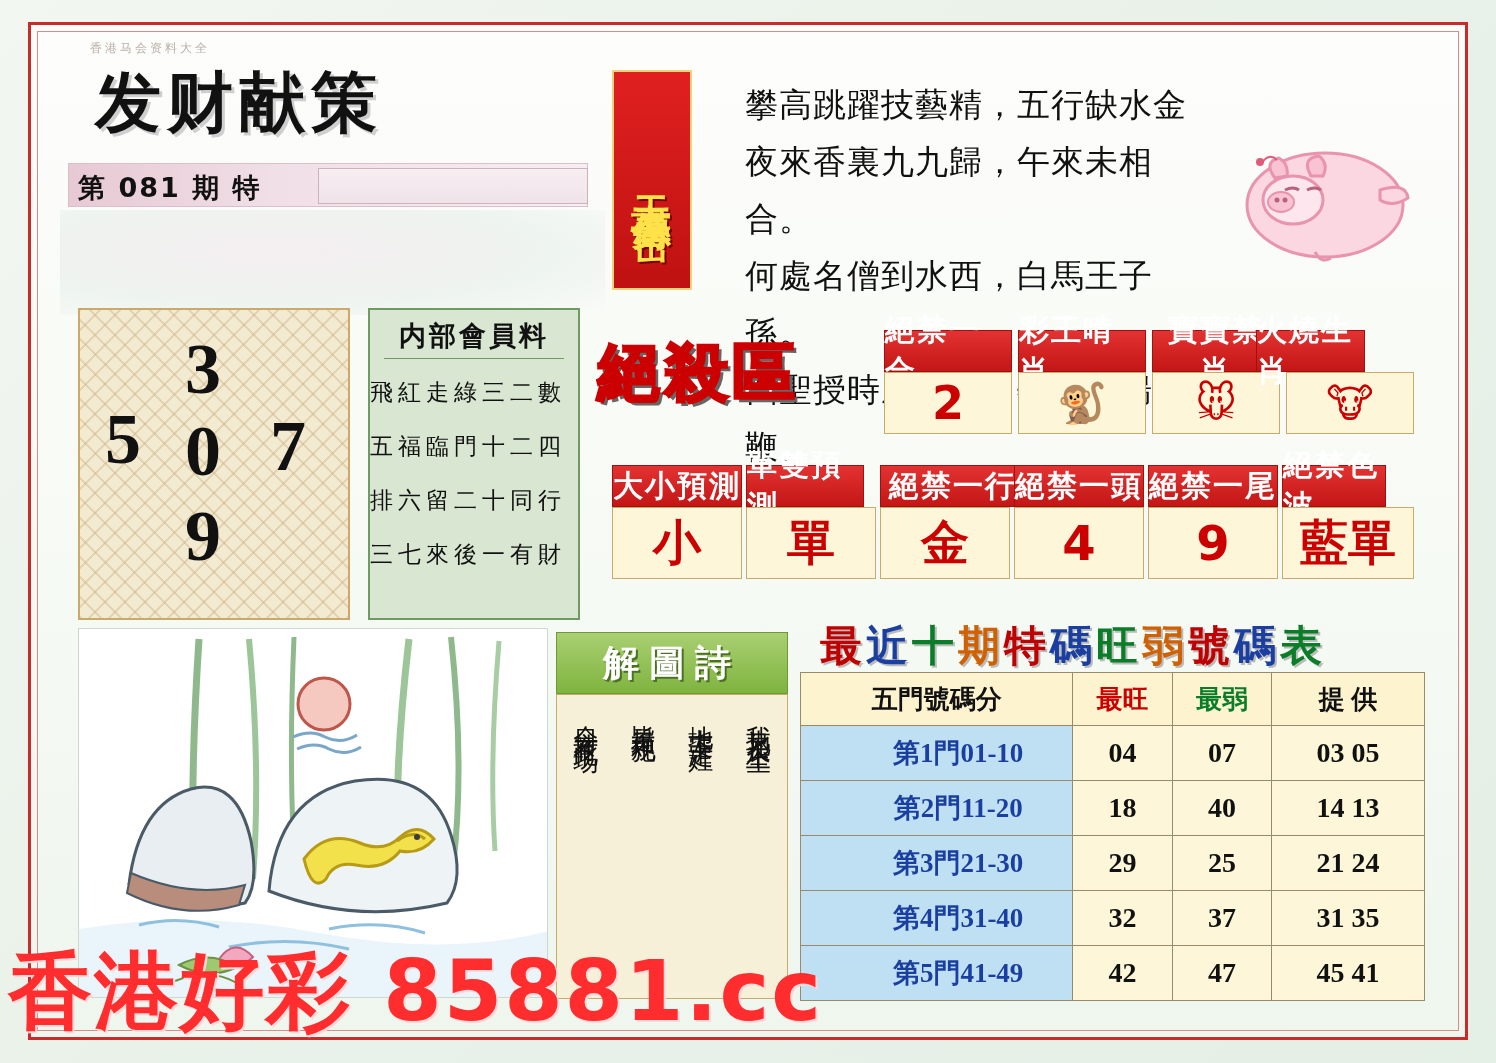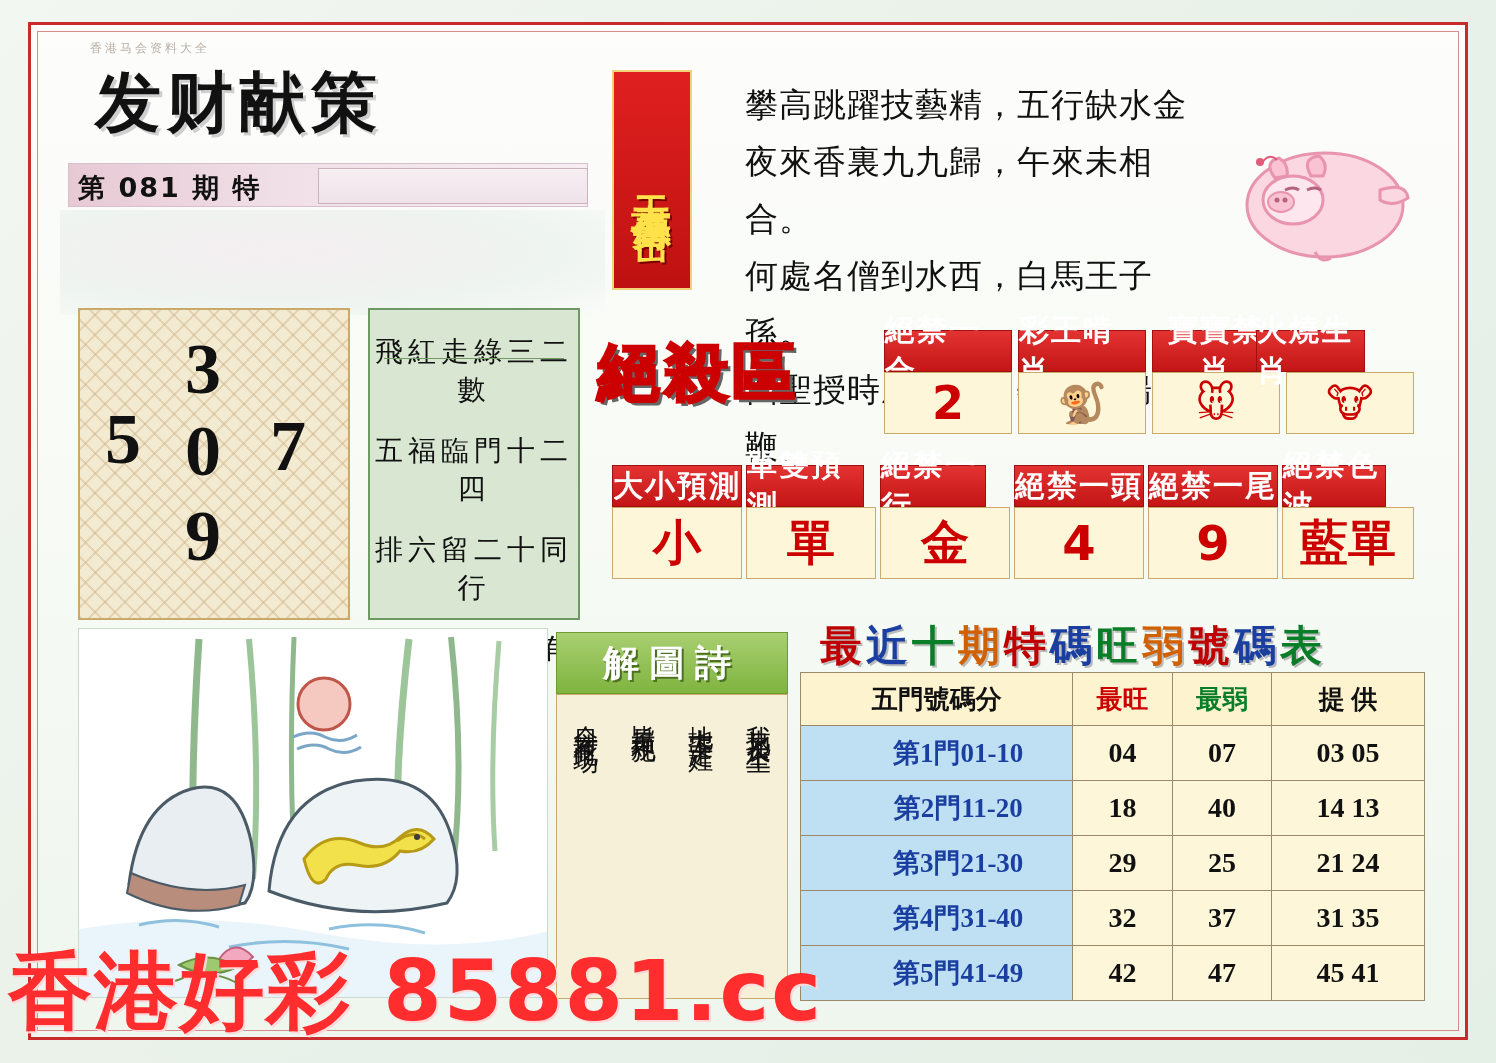--- a/index.html
+++ b/index.html
@@ -100,21 +100,21 @@
     position:absolute;left:368px;top:308px;width:212px;height:312px;
     background:#d9e7d2;border:2px solid #6f9a63;box-sizing:border-box;
   }
   .memberbox .mtitle{
     text-align:center;font-size:27px;font-weight:bold;color:#111;margin-top:8px;letter-spacing:3px;
   }
   .memberbox .mline{
     position:absolute;left:14px;right:14px;border-top:1px solid #6f9a63;top:48px;
   }
   .memberbox .mrow{
-    text-align:center;font-size:28px;color:#111;letter-spacing:5px;margin-top:23px;
+    text-align:left;font-size:23px;color:#111;letter-spacing:5px;margin-top:23px;
     font-family:"Liberation Serif","DejaVu Serif",serif;
   }
   
   .jsq{
     position:absolute;left:598px;top:330px;width:275px;height:105px;
     font-size:63px;font-weight:bold;color:#f5e020;
     letter-spacing:4px;
     -webkit-text-stroke:3px #c00;
     text-shadow:4px 4px 0 #666;
     white-space:nowrap;
@@ -239,20 +239,21 @@
 
   <div class="numbox">
     <span class="n1">3</span>
     <span class="n2">5</span>
     <span class="n3">0</span>
     <span class="n4">7</span>
     <span class="n5">9</span>
   </div>
 
   <div class="memberbox">
+    <div class="mtitle">内部會員料</div>
     <div class="mline"></div>
     <div class="mrow">飛紅走綠三二數</div>
     <div class="mrow">五福臨門十二四</div>
     <div class="mrow">排六留二十同行</div>
     <div class="mrow">三七來後一有財</div>
   </div>
 
   <div class="jsq">絕殺區</div>
 
   <div class="cell cap" style="left:884px;top:330px;width:128px;height:42px;">絕禁一合</div>
@@ -267,21 +268,21 @@
   <div class="cell cap" style="left:1256px;top:330px;width:109px;height:42px;">火燒生肖</div>
   <div class="cell val zodiac" style="left:1286px;top:372px;width:128px;height:62px;">🐮</div>
 
   <div class="row2">
     <div class="cell cap" style="left:612px;top:465px;width:130px;height:42px;">大小預測</div>
     <div class="cell val" style="left:612px;top:507px;width:130px;height:72px;">小</div>
 
     <div class="cell cap" style="left:746px;top:465px;width:118px;height:42px;">單雙預測</div>
     <div class="cell val" style="left:746px;top:507px;width:130px;height:72px;">單</div>
 
-    <div class="cell cap" style="left:880px;top:465px;width:106px;height:42px;">絕禁一行</div>
+    <div class="cell cap" style="left:880px;top:465px;width:146px;height:42px;">絕禁一行</div>
     <div class="cell val" style="left:880px;top:507px;width:130px;height:72px;">金</div>
 
     <div class="cell cap" style="left:1014px;top:465px;width:130px;height:42px;">絕禁一頭</div>
     <div class="cell val" style="left:1014px;top:507px;width:130px;height:72px;">4</div>
 
     <div class="cell cap" style="left:1148px;top:465px;width:130px;height:42px;">絕禁一尾</div>
     <div class="cell val" style="left:1148px;top:507px;width:130px;height:72px;">9</div>
 
     <div class="cell cap" style="left:1282px;top:465px;width:104px;height:42px;">絕禁色波</div>
     <div class="cell val" style="left:1282px;top:507px;width:132px;height:72px;">藍單</div>

